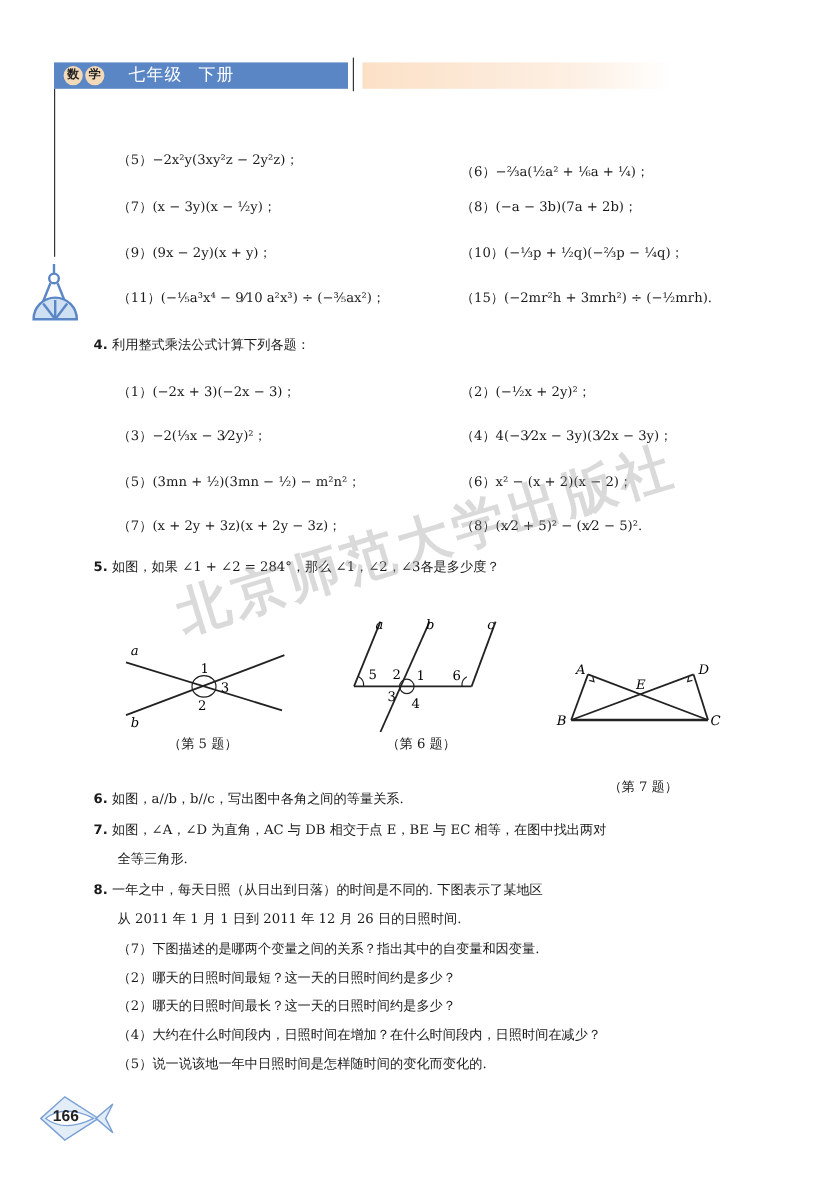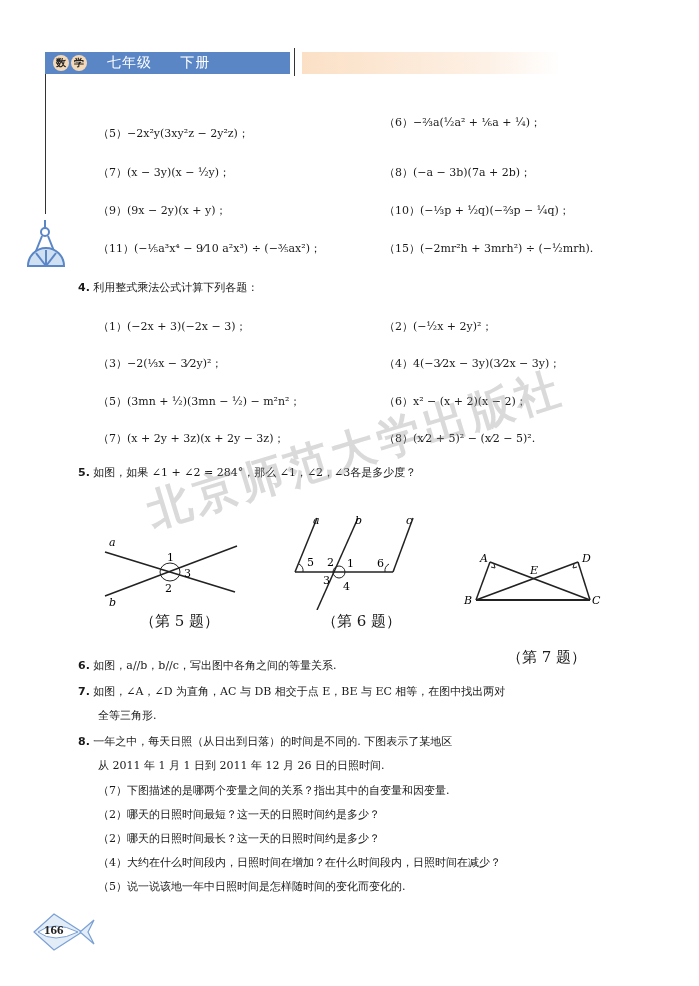--- a/index.html
+++ b/index.html
@@ -1,30 +1,30 @@
 <!DOCTYPE html>
 <html><head>
 <meta charset="utf-8">
 <style>
   html,body{margin:0;padding:0;background:#fff;}
   body{width:699px;height:986px;position:relative;overflow:hidden;font-family:"DejaVu Serif","Liberation Serif",serif;color:#1a1a1a;}
   .hdr-bar{position:absolute;left:45px;top:52px;width:245px;height:22px;background:#5b86c6;}
   .hdr-badge{position:absolute;top:3px;width:16px;height:16px;border-radius:50%;background:#f3d9b8;font-size:10px;font-weight:bold;line-height:16px;text-align:center;color:#222;font-family:"DejaVu Sans",sans-serif;}
-  .hdr-title{position:absolute;left:62px;top:2px;color:#fff;font-size:14px;font-family:Liberation Mono, monospace;letter-spacing:1px;white-space:pre;}
+  .hdr-title{position:absolute;left:62px;top:2px;color:#fff;font-size:14px;font-family:Liberation Serif, serif;letter-spacing:1px;white-space:pre;}
   .hdr-divider{position:absolute;left:294px;top:48px;width:1px;height:28px;background:#333;}
   .hdr-grad{position:absolute;left:302px;top:52px;width:258px;height:22px;background:linear-gradient(to right,#fbe0c6,#fdf0e4 70%,#fff);}
   .margin-line{position:absolute;left:45px;top:74px;width:1px;height:140px;background:#333;}
   .compass{position:absolute;left:24px;top:220px;width:50px;height:52px;}
   .q{position:absolute;font-size:11px;white-space:nowrap;line-height:18px;font-family:"DejaVu Serif",serif;}
   .qnum{font-weight:bold;font-family:"DejaVu Sans",sans-serif;}
   .fig{position:absolute;}
-  .cap{position:absolute;font-size:15px;white-space:nowrap;}
+  .cap{position:absolute;font-size:11px;white-space:nowrap;}
   .watermark{position:absolute;left:140px;top:485px;font-size:44px;color:rgba(150,150,150,0.35);transform:rotate(-17deg);transform-origin:left top;white-space:nowrap;font-family:"DejaVu Sans",sans-serif;font-weight:bold;pointer-events:none;letter-spacing:4px;}
   .pagenum{position:absolute;left:30px;top:910px;width:70px;height:44px;}
-  .pagenum span{position:absolute;left:14px;top:12px;font-size:13px;font-weight:bold;color:#222;font-family:Liberation Serif, serif;}
+  .pagenum span{position:absolute;left:14px;top:12px;font-size:13px;font-weight:bold;color:#222;font-family:Liberation Sans, sans-serif;}
 </style>
 </head>
 <body>
 
 <div class="hdr-bar">
   <span class="hdr-badge" style="left:8px">数</span>
   <span class="hdr-badge" style="left:26px">学</span>
   <span class="hdr-title">七年级   下册</span>
 </div>
 <div class="hdr-divider"></div>
@@ -38,21 +38,21 @@
     <line x1="18" y1="16" x2="6" y2="46"></line>
     <line x1="24" y1="16" x2="36" y2="46"></line>
     <path d="M4 46 A18 18 0 0 1 40 46 Z" fill="#cfe0f3"></path>
     <line x1="22" y1="46" x2="22" y2="30"></line>
     <line x1="22" y1="46" x2="12" y2="33"></line>
     <line x1="22" y1="46" x2="32" y2="33"></line>
   </g>
 </svg>
 
 <div class="q" style="left:98px;top:125px"><span>（5）</span><span>−2x²y(3xy²z − 2y²z)；</span></div>
-<div class="q" style="left:384px;top:114px"><span>（6）</span><span>−⅔a(½a² + ⅙a + ¼)；</span></div>
+<div class="q" style="left:384px;top:135px"><span>（6）</span><span>−⅔a(½a² + ⅙a + ¼)；</span></div>
 <div class="q" style="left:98px;top:164px"><span>（7）</span><span>(x − 3y)(x − ½y)；</span></div>
 <div class="q" style="left:384px;top:164px"><span>（8）</span><span>(−a − 3b)(7a + 2b)；</span></div>
 <div class="q" style="left:98px;top:202px"><span>（9）</span><span>(9x − 2y)(x + y)；</span></div>
 <div class="q" style="left:384px;top:202px"><span>（10）</span><span>(−⅓p + ½q)(−⅔p − ¼q)；</span></div>
 <div class="q" style="left:98px;top:240px"><span>（11）</span><span>(−⅕a³x⁴ − 9⁄10 a²x³) ÷ (−⅗ax²)；</span></div>
 <div class="q" style="left:384px;top:240px"><span>（15）</span><span>(−2mr²h + 3mrh²) ÷ (−½mrh).</span></div>
 
 <div class="q" style="left:78px;top:279px"><span class="qnum">4.</span> <span>利用整式乘法公式计算下列各题：</span></div>
 <div class="q" style="left:98px;top:318px"><span>（1）</span><span>(−2x + 3)(−2x − 3)；</span></div>
 <div class="q" style="left:384px;top:318px"><span>（2）</span><span>(−½x + 2y)²；</span></div>

